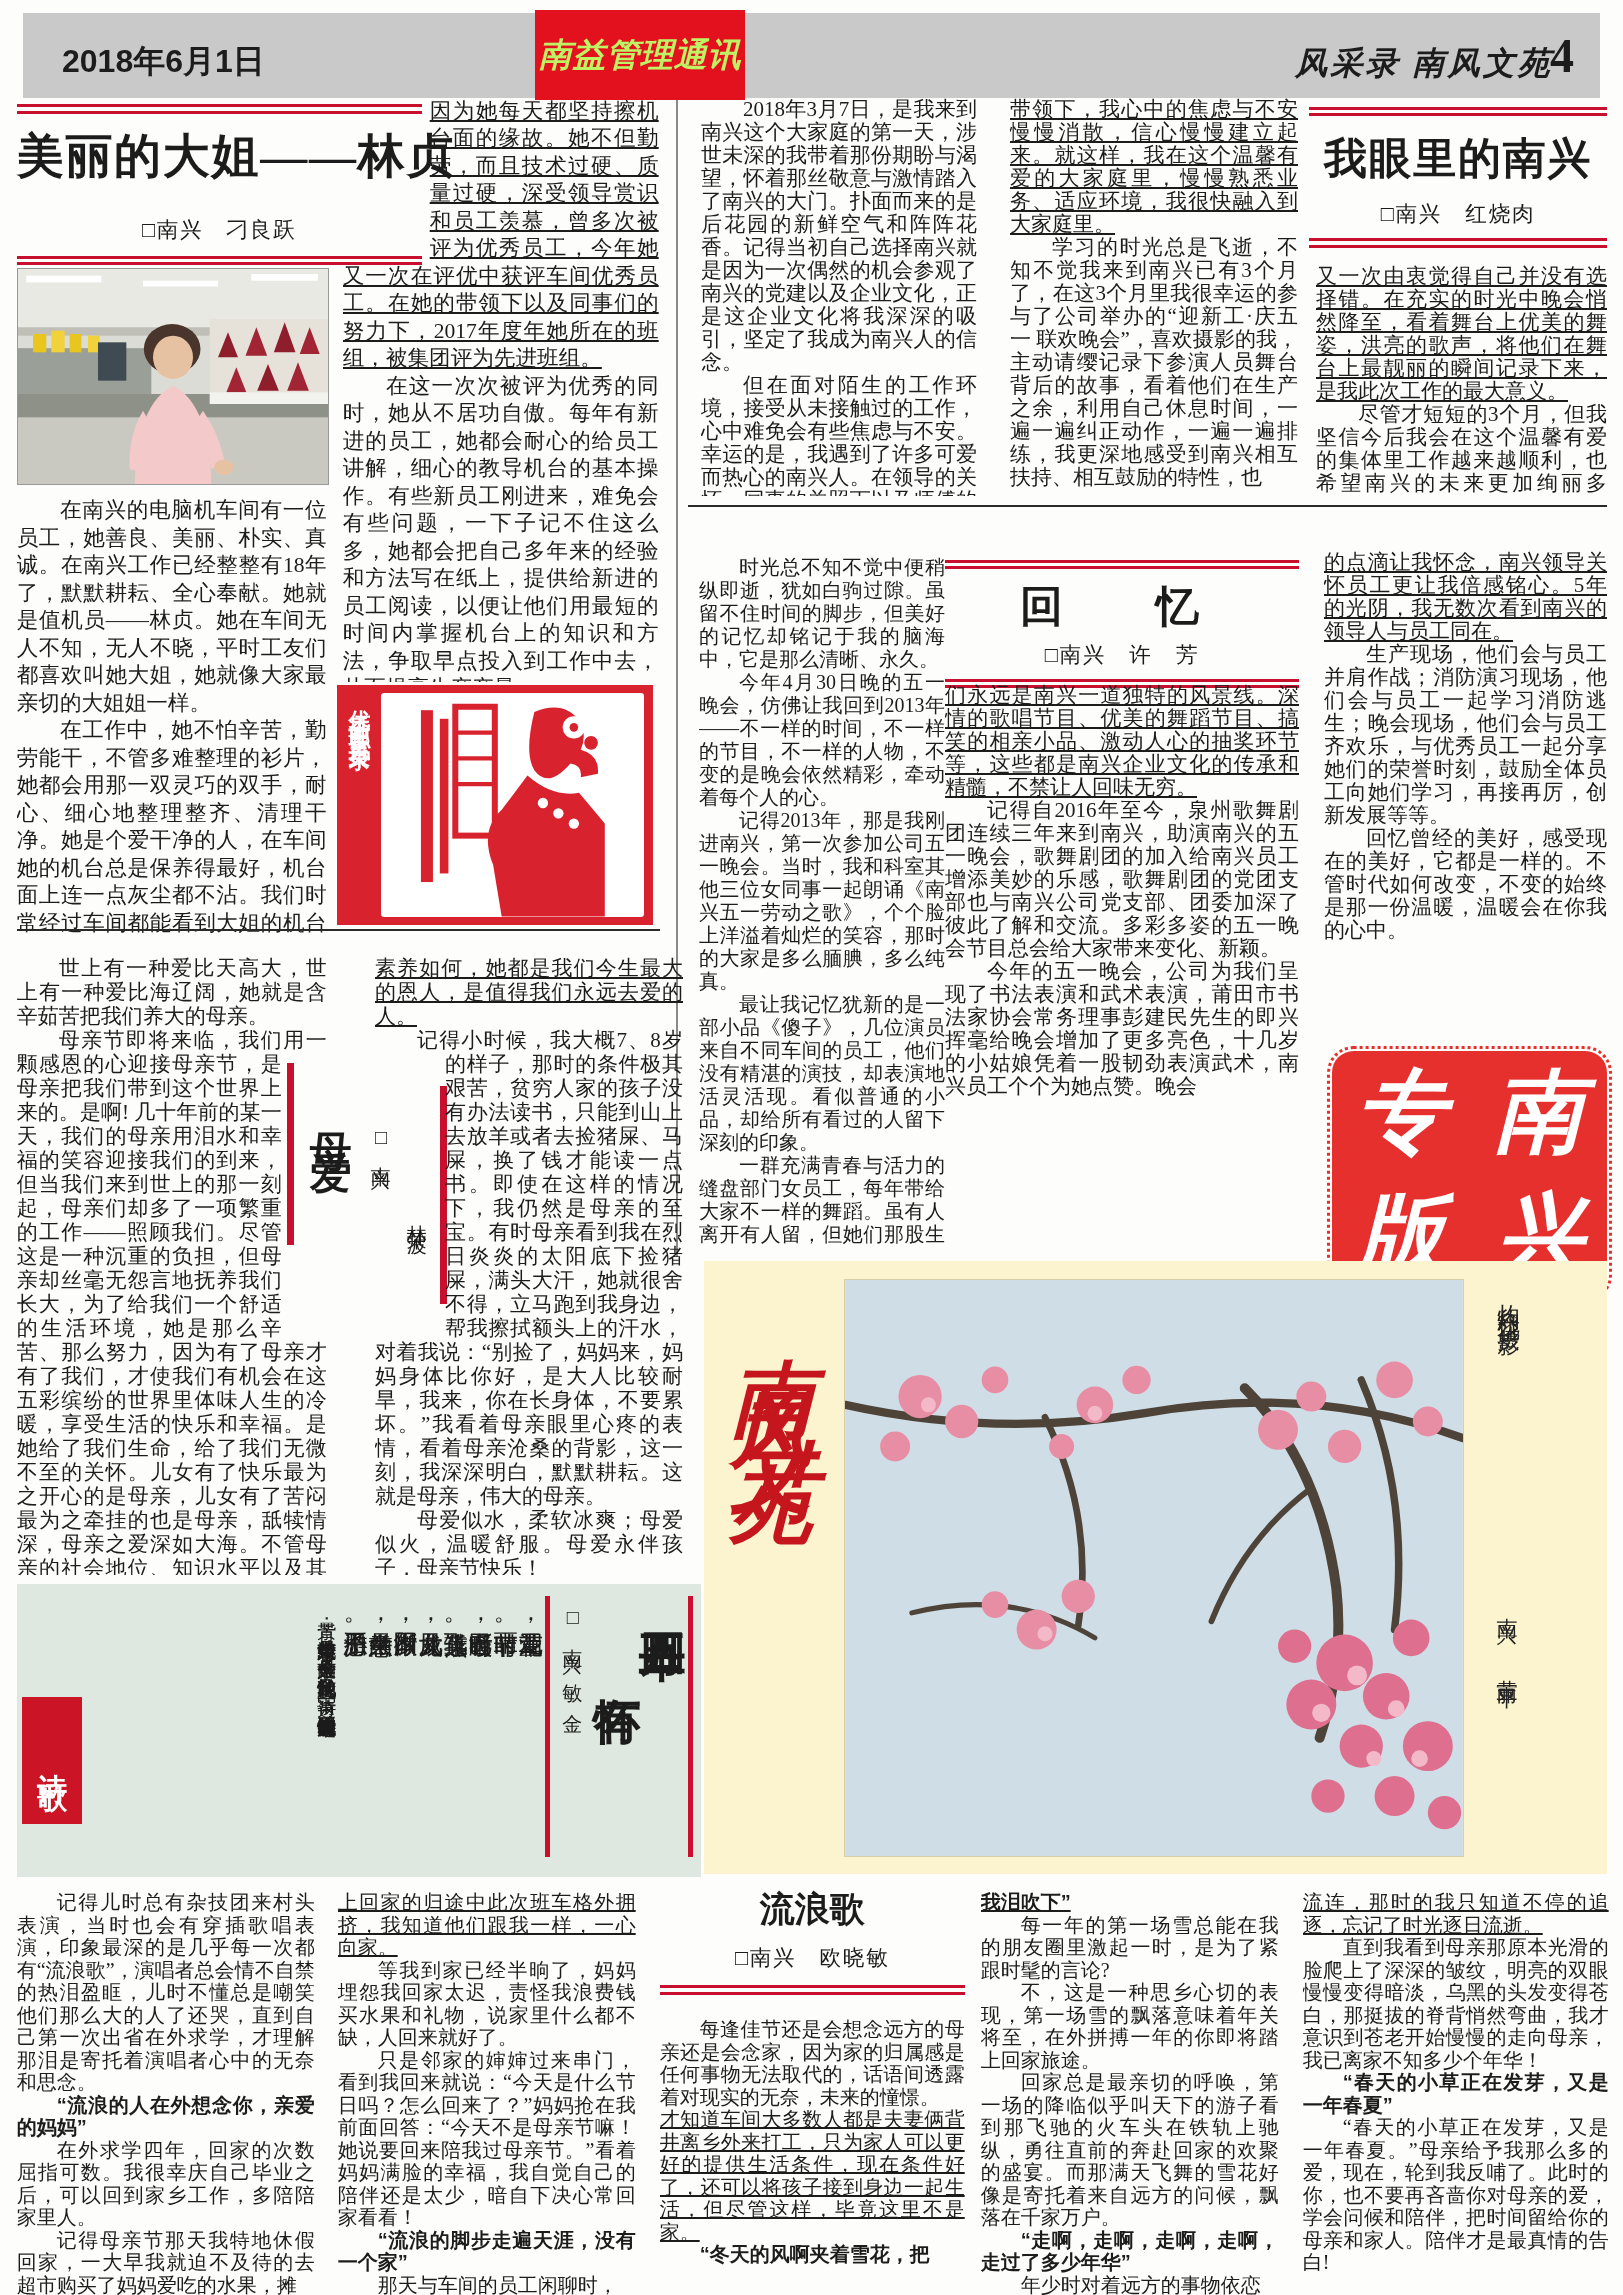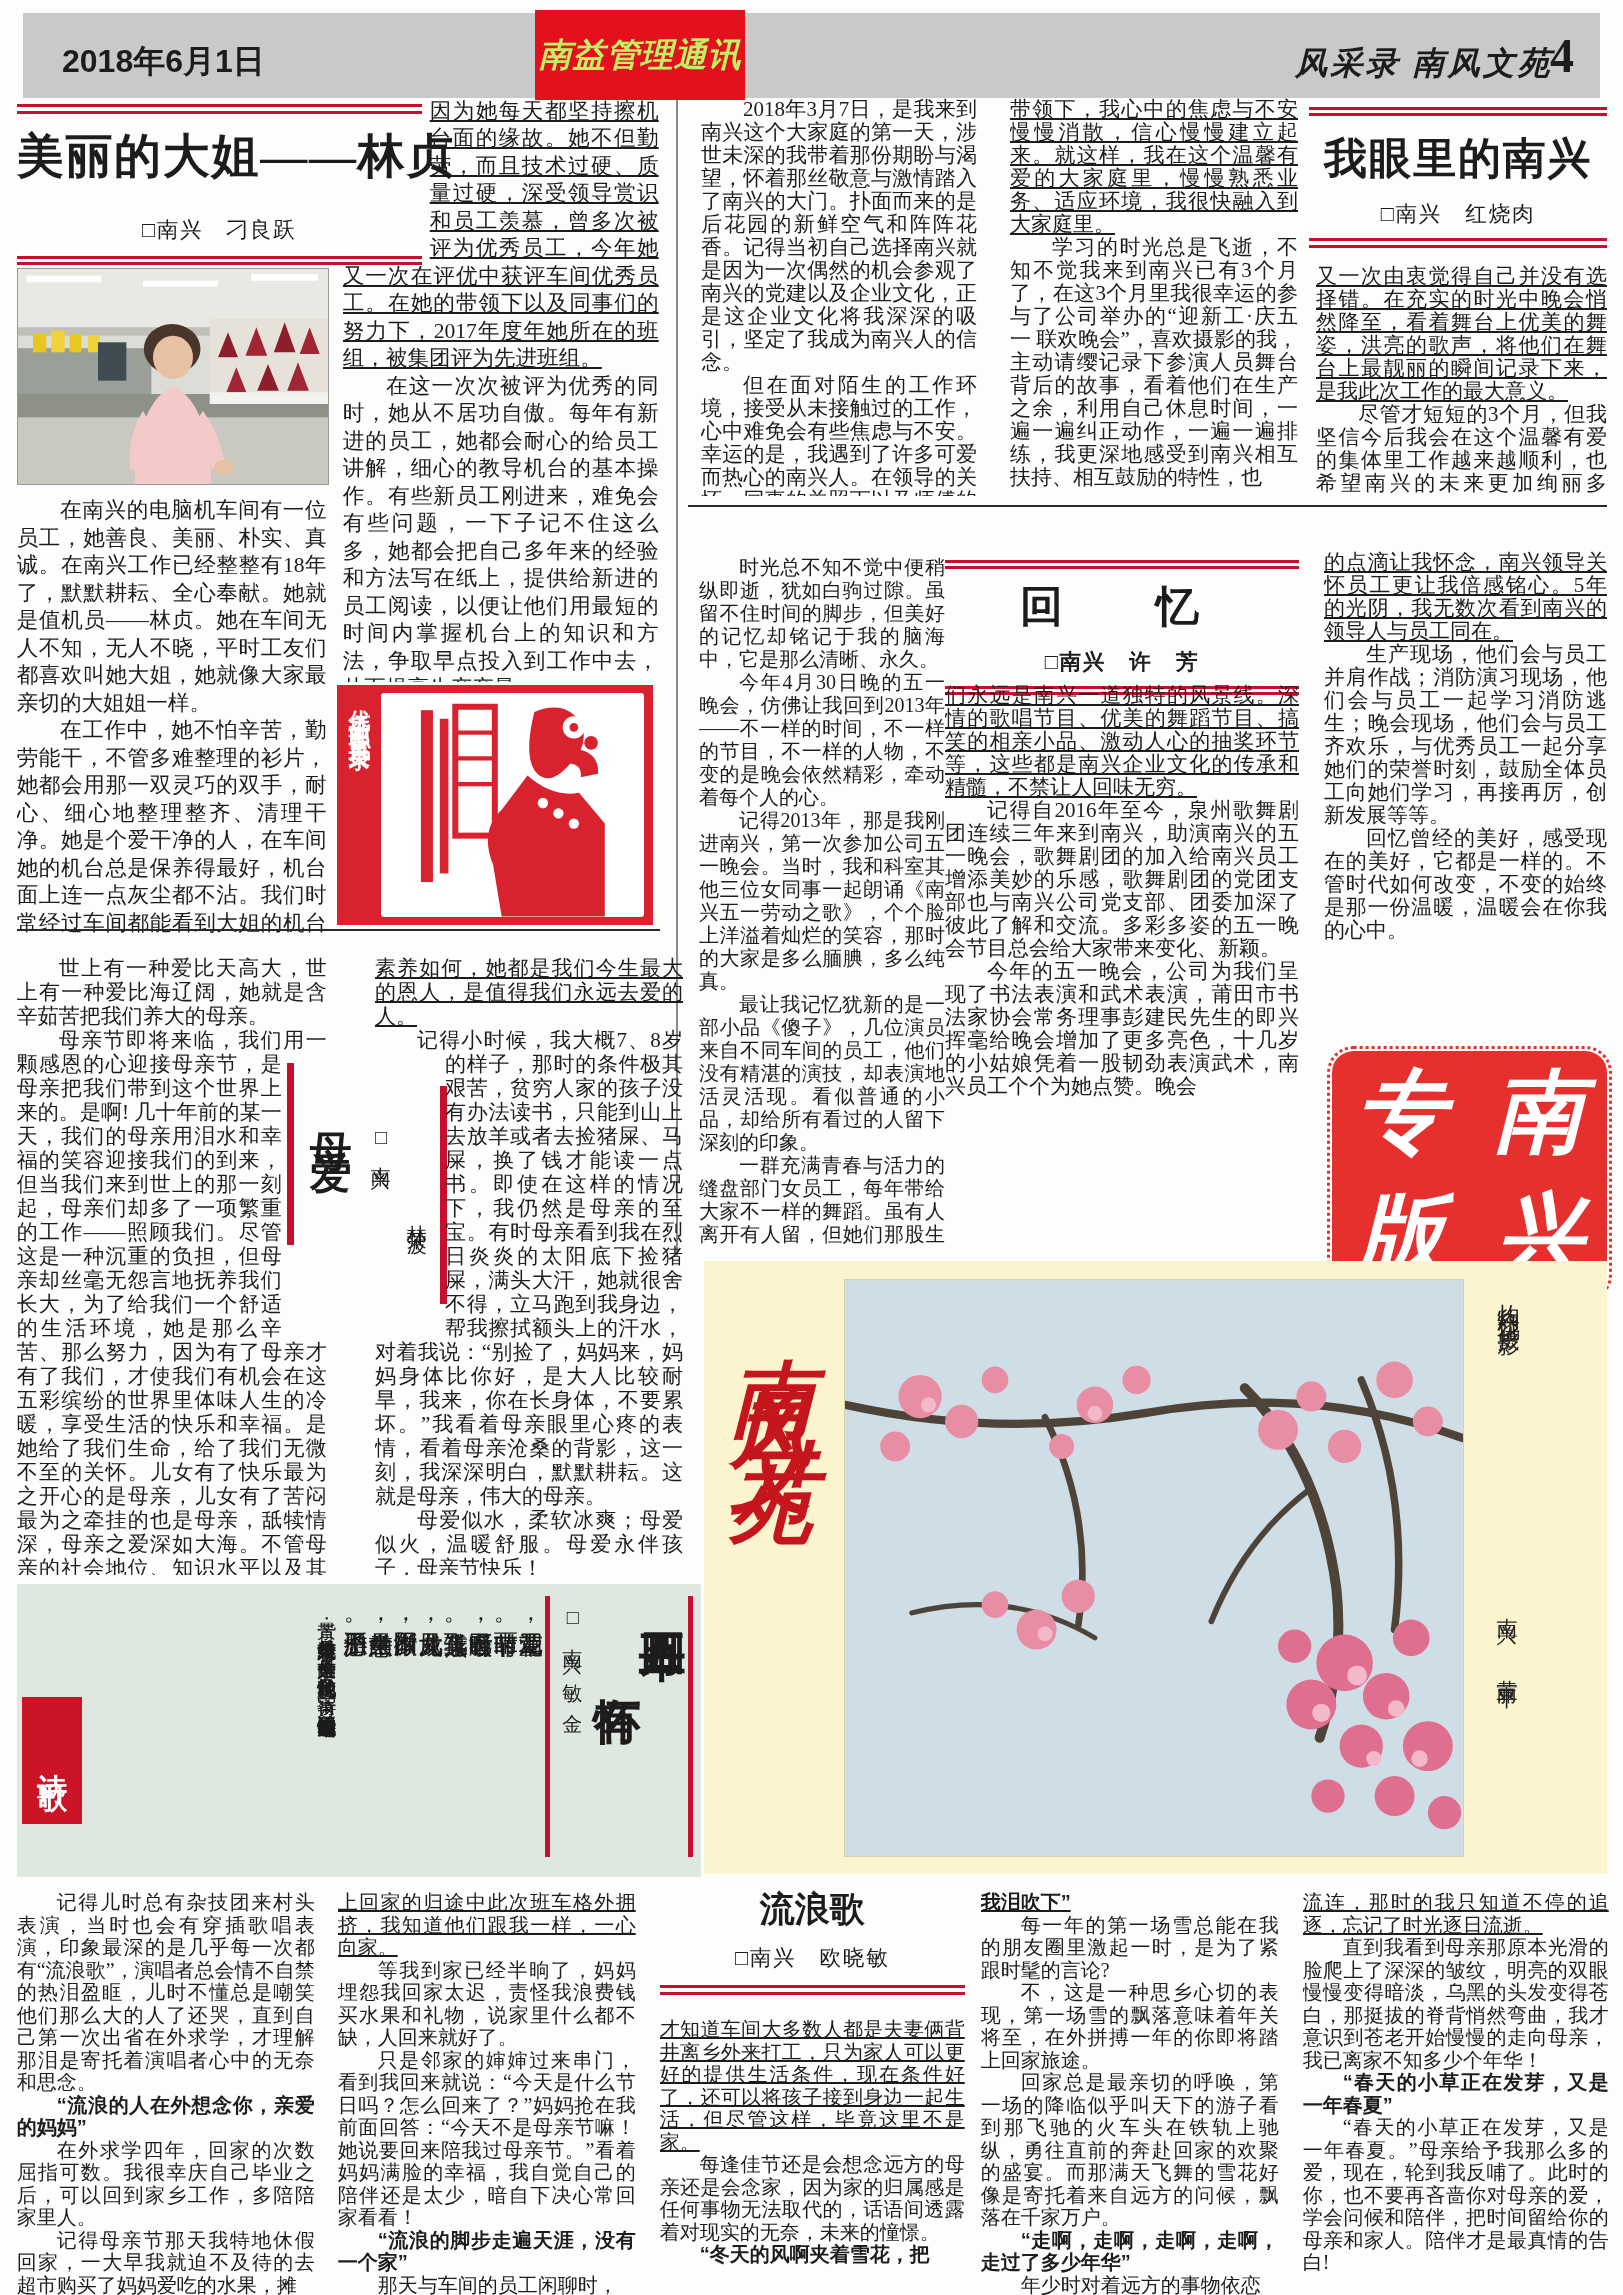--- a/index.html
+++ b/index.html
@@ -41,21 +41,21 @@
   #a2c1{left:701px;top:98px;width:276px;height:398px;font-size:21px;line-height:23px;}
   #a2c2{left:1010px;top:98px;width:288px;height:398px;font-size:21px;line-height:23px;}
   #a2-head{left:1309px;top:107px;width:298px;height:148px;}
   #a2-title{margin:13.3px 0 0 0;font-size:43px;text-align:center;white-space:nowrap;}
   #a2-byl{margin-top:11.7px;}
   #a2c3{left:1316px;top:265px;width:291px;height:230px;font-size:21px;line-height:23px;}
   
   #a3c1{left:699px;top:556px;width:246px;height:689px;font-size:20px;line-height:23px;}
   #a3-head{left:945px;top:560px;width:354px;height:115px;}
   #a3-title{margin:8.3px 0 0 0;font-size:43px;text-align:center;letter-spacing:25px;white-space:nowrap;}
-  #a3-byl{margin-top:11px;font-weight:bold;}
+  #a3-byl{margin-top:4px;}
   #a3c2{left:945px;top:684px;width:354px;height:560px;font-size:21px;line-height:23px;}
   #a3c3{left:1324px;top:551px;width:283px;height:496px;font-size:21px;line-height:23px;}
   
   #stamp2{left:1332px;top:1051px;width:275px;height:246px;background:#e5302d;border-radius:21.6px;
           display:grid;grid-template-columns:1fr 1fr;grid-template-rows:1fr 1fr;outline:3.3px dotted #e5302d;outline-offset:2.5px;}
   #stamp2 span{color:#fff;font-size:90px;font-weight:700;font-style:italic;display:flex;align-items:center;justify-content:center;}
   
   #a4c1{left:16.7px;top:956px;width:310px;height:619px;font-size:21px;line-height:24px;}
   #a4c1 .spacer{float:right;width:45px;height:366px;shape-outside:inset(104px 0 0 0);margin-top:0;}
   #a4c2{left:375px;top:956px;width:308px;height:619px;font-size:21px;line-height:24px;}
@@ -347,22 +347,22 @@
         <p class="para">只是邻家的婶婶过来串门，看到我回来就说：“今天是什么节日吗？怎么回来了？”妈妈抢在我前面回答：“今天不是母亲节嘛！她说要回来陪我过母亲节。”看着妈妈满脸的幸福，我自觉自己的陪伴还是太少，暗自下决心常回家看看！</p>
         <p class="para b">“流浪的脚步走遍天涯，没有一个家”</p>
         <p class="para">那天与车间的员工闲聊时，</p>
       </div>
     <div class="abs" id="b3head">
       <h1 id="b3-title">流浪歌</h1>
       <div class="byline" id="b3-byl">□南兴　欧晓敏</div>
       <div class="dblrule"></div>
     </div>
     <div class="col" id="b3">
+        <p class="para">每逢佳节还是会想念远方的母亲还是会念家，因为家的归属感是任何事物无法取代的，话语间透露着对现实的无奈，未来的憧憬。</p>
         <p class="para ni">才知道车间大多数人都是夫妻俩背井离乡外来打工，只为家人可以更好的提供生活条件，现在条件好了，还可以将孩子接到身边一起生活，但尽管这样，毕竟这里不是家。</p>
-        <p class="para">每逢佳节还是会想念远方的母亲还是会念家，因为家的归属感是任何事物无法取代的，话语间透露着对现实的无奈，未来的憧憬。</p>
         <p class="para b">“冬天的风啊夹着雪花，把</p>
       </div>
     <div class="col" id="b4">
         <p class="para b ni">我泪吹下”</p>
         <p class="para">每一年的第一场雪总能在我的朋友圈里激起一时，是为了紧跟时髦的言论?</p>
         <p class="para">不，这是一种思乡心切的表现，第一场雪的飘落意味着年关将至，在外拼搏一年的你即将踏上回家旅途。</p>
         <p class="para">回家总是最亲切的呼唤，第一场的降临似乎叫天下的游子看到那飞驰的火车头在铁轨上驰纵，勇往直前的奔赴回家的欢聚的盛宴。而那满天飞舞的雪花好像是寄托着来自远方的问候，飘落在千家万户。</p>
         <p class="para b">“走啊，走啊，走啊，走啊，走过了多少年华”</p>
         <p class="para">年少时对着远方的事物依恋</p>
       </div>

